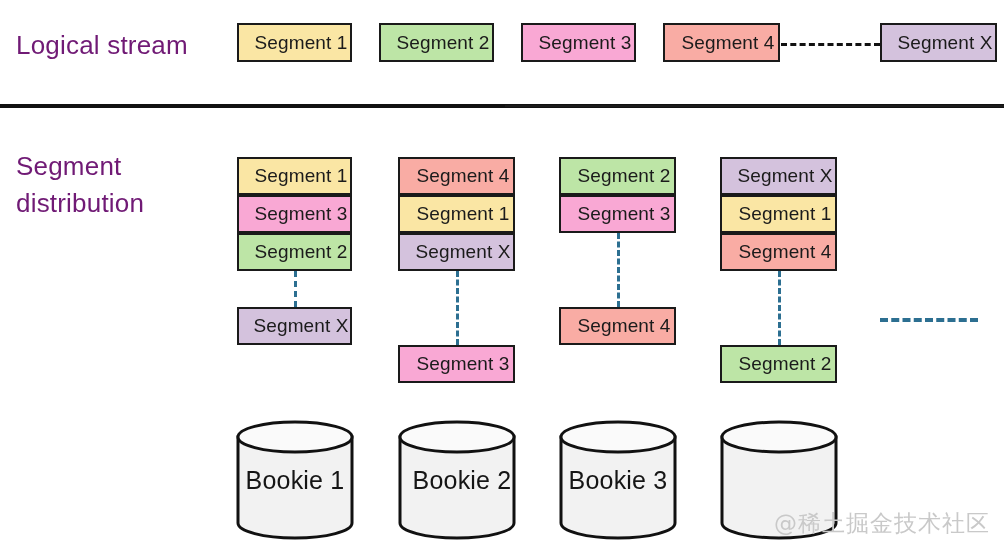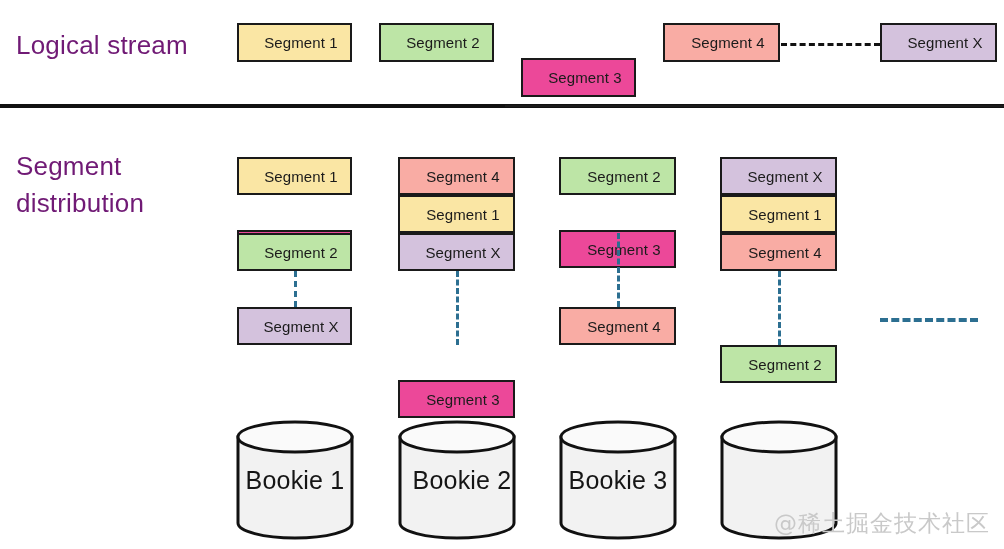--- a/index.html
+++ b/index.html
@@ -35,29 +35,29 @@
   .divider .thin2{
     position:absolute;left:505px;top:1px;width:499px;height:2px;background:#1b1b1b;
   }
 
   
   .seg{
     position:absolute;
     box-sizing:border-box;
     border:2px solid #1a1a1a;
     display:flex;align-items:center;justify-content:center;
-    font-size:15px;
+    font-size:19px;
     color:#1b1b1b;
     letter-spacing:.1px;
     white-space:nowrap;
     padding-left:13px;
   }
   .seg.yellow{background:#fae6a4;border-color:#b99b2f;}
   .seg.green {background:#bde5a6;border-color:#5e8f45;}
-  .seg.blue  {background:#ec4899;border-color:#37668a;margin-top:35px;}
+  .seg.blue  {background:#f9a8d4;border-color:#37668a;}
   .seg.red   {background:#f9aca4;border-color:#c2564c;}
   .seg.purple{background:#d4c2dd;border-color:#7d6290;}
 
   
   .row1 .seg{border:2px solid #1a1a1a;}
 
   
   .stack .seg{border:2px solid #1a1a1a;}
 
   

